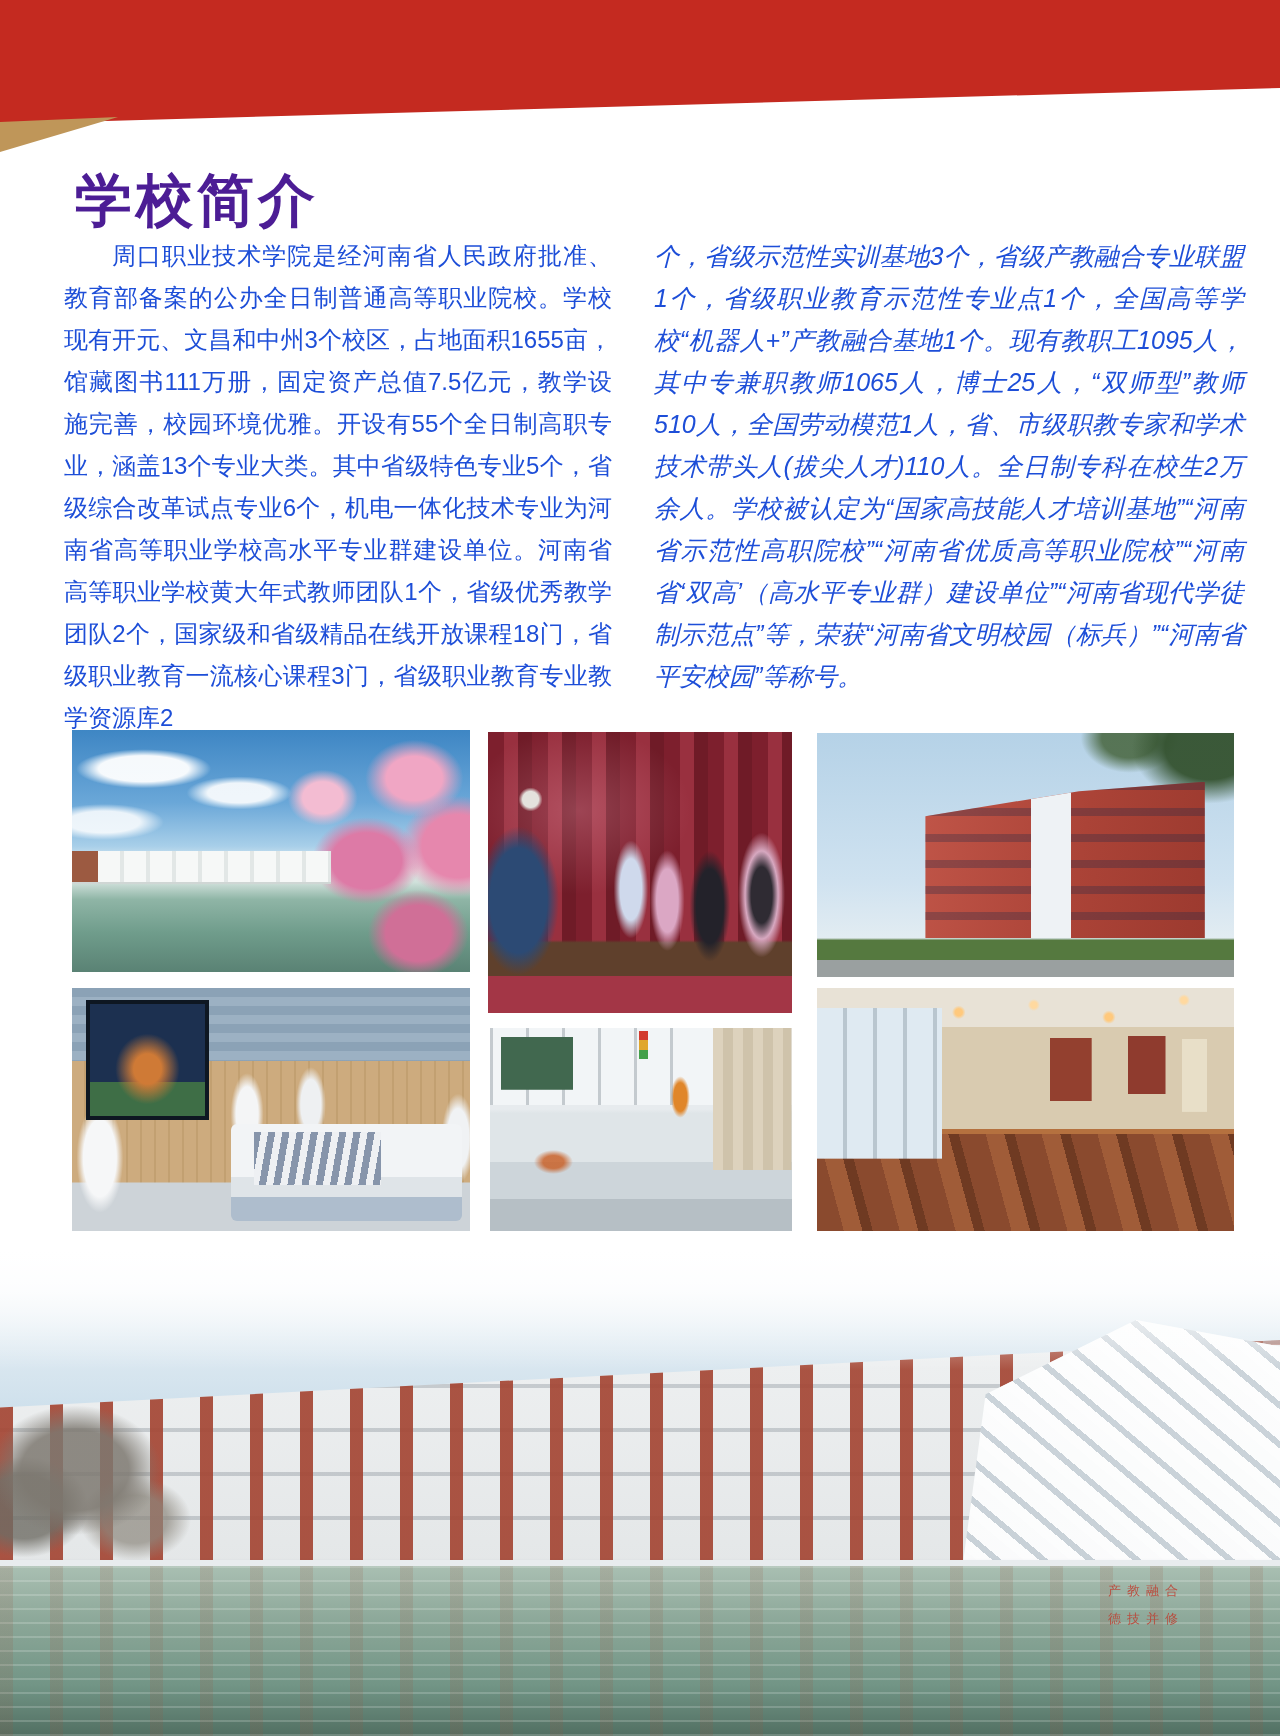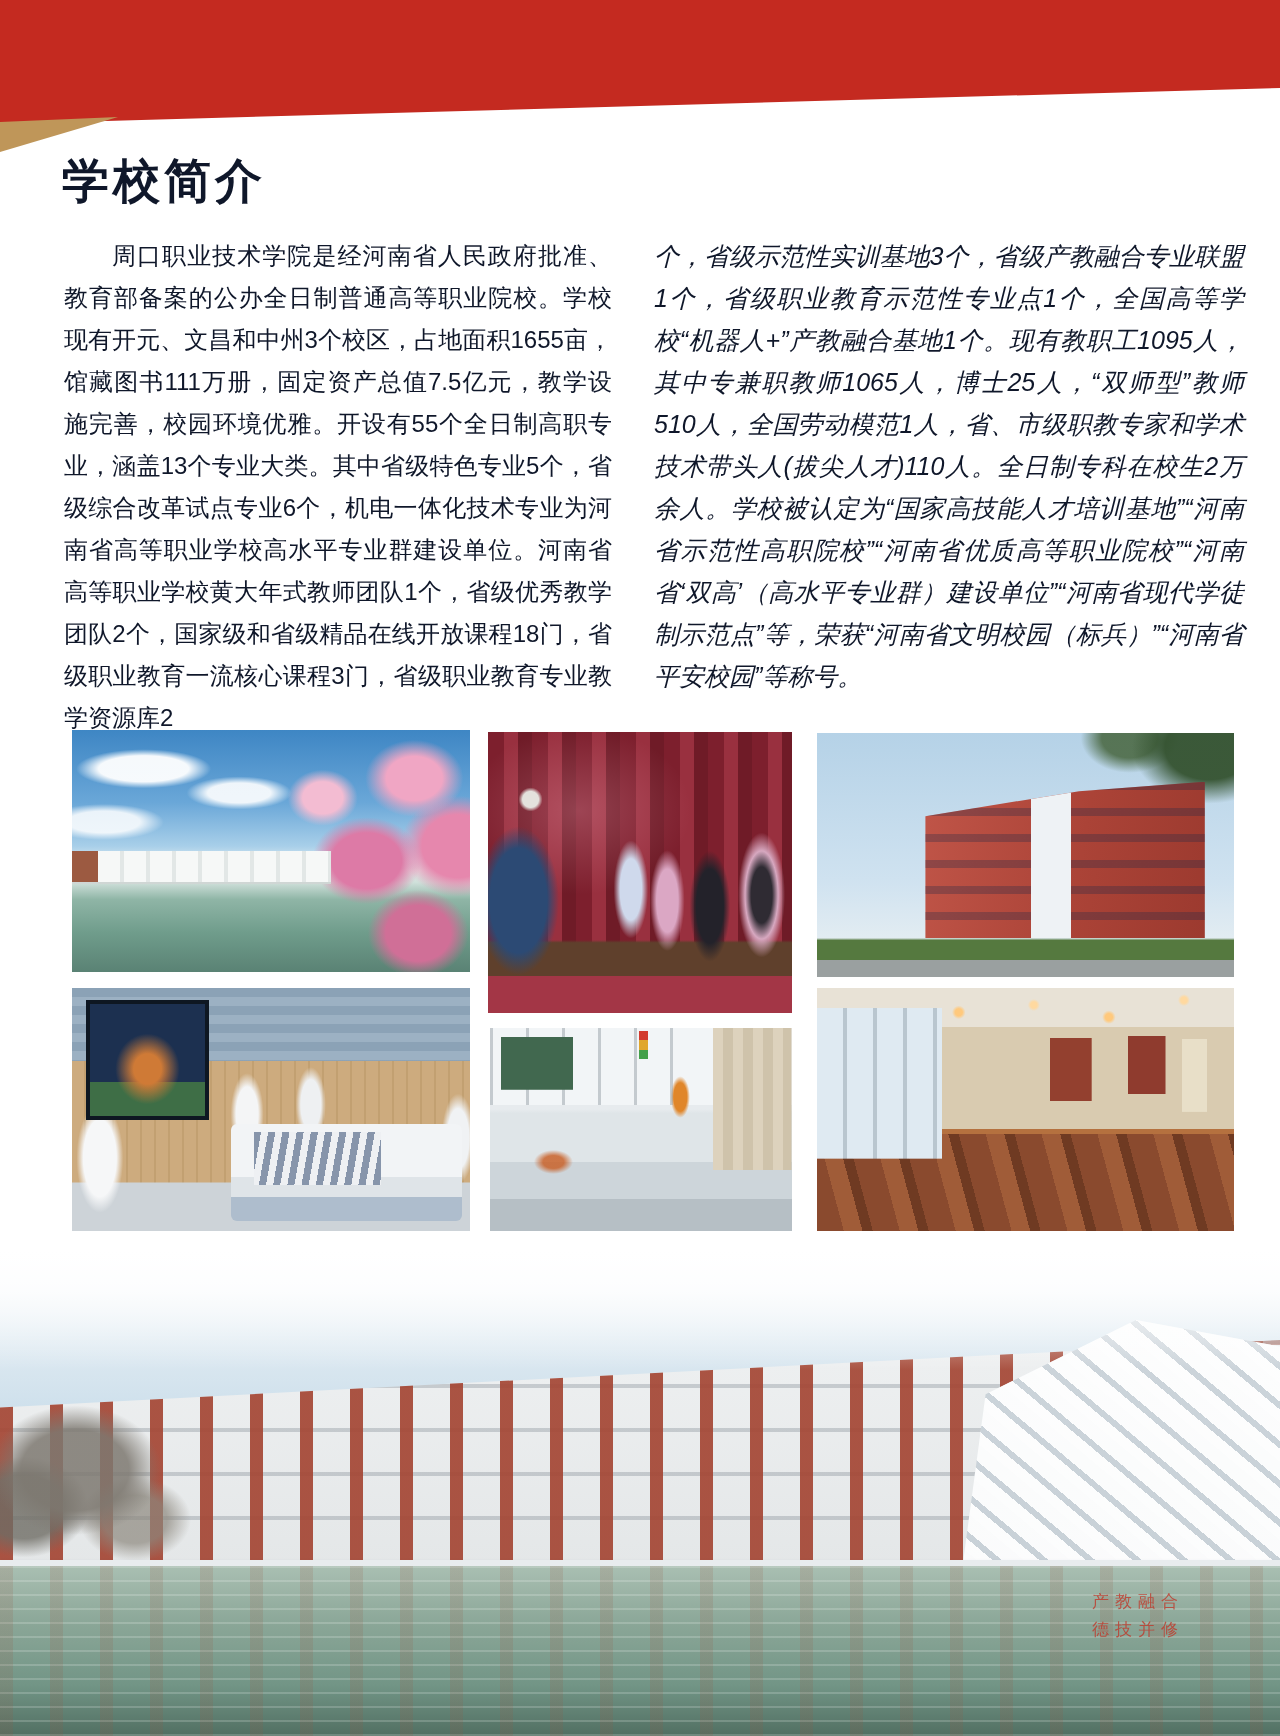--- a/index.html
+++ b/index.html
@@ -5,27 +5,27 @@
   html,body{margin:0;padding:0;background:#ffffff;}
   .page{
     position:relative;width:1280px;height:1736px;margin:0 auto;
     background:#ffffff;overflow:hidden;
     font-family:"Liberation Sans","DejaVu Sans",sans-serif;
   }
   
   .band-svg{position:absolute;top:0;left:0;display:block;}
   
   .page-title{
-    position:absolute;left:62px;top:150px;margin:0;
-    font-size:47px;font-weight:900;letter-spacing:4px;color:#0f172a;
+    position:absolute;left:62px;top:150px;margin:13px;
+    font-size:57px;font-weight:900;letter-spacing:4px;color:#4c1d95;
   }
   
   .intro{
     position:absolute;left:64px;top:235px;width:1180px;
-    display:flex;color:#0f172a;
+    display:flex;color:#1d4ed8;
   }
   .intro p{
     margin:0;font-size:24px;line-height:42px;text-align:justify;
     text-justify:inter-ideograph;
   }
   .col-left{width:548px;}
   .col-left p{text-indent:2em;}
   .col-right{width:590px;margin-left:42px;}
   .col-right p{font-size:25px;font-style:italic;}
   
@@ -164,22 +164,22 @@
       radial-gradient(ellipse 70px 40px at 8% 97%, #55703f 0 50%, rgba(85,112,63,0) 75%);}
   .hero-walkway{position:absolute;left:0;right:0;bottom:164px;height:12px;background:#e8ecee;
     box-shadow:0 2px 3px rgba(90,100,110,.35);}
   .hero-water{position:absolute;left:0;right:0;bottom:0;height:170px;
     background-image:
       repeating-linear-gradient(90deg, rgba(150,85,65,.16) 0 13px, rgba(0,0,0,0) 13px 50px),
       repeating-linear-gradient(180deg, rgba(255,255,255,.18) 0 2px, rgba(0,0,0,0) 2px 14px),
       linear-gradient(180deg,#a9bfb2 0%,#8aa697 35%,#729586 70%,#516f62 100%);}
   .hero-fade{position:absolute;left:0;right:0;top:0;height:120px;
     background:linear-gradient(180deg,#ffffff 0%,rgba(255,255,255,.85) 35%,rgba(255,255,255,0) 100%);}
-  .hero-slogan{position:absolute;right:96px;top:338px;color:#c0392b;
-    font-size:17px;letter-spacing:6px;line-height:28px;opacity:.8;text-align:left;}
+  .hero-slogan{position:absolute;right:96px;top:327px;color:#c0392b;
+    font-size:13px;letter-spacing:6px;line-height:28px;opacity:.8;text-align:left;}
 </style>
 </head>
 <body>
 
 <div class="page">
 
   <svg class="band-svg" width="1280" height="170" viewBox="0 0 1280 170" aria-hidden="true">
     <polygon points="0,0 1280,0 1280,88 0,124" fill="#c42a20"></polygon>
     <polygon points="0,122 118,117 0,152" fill="#bf9659"></polygon>
   </svg>

